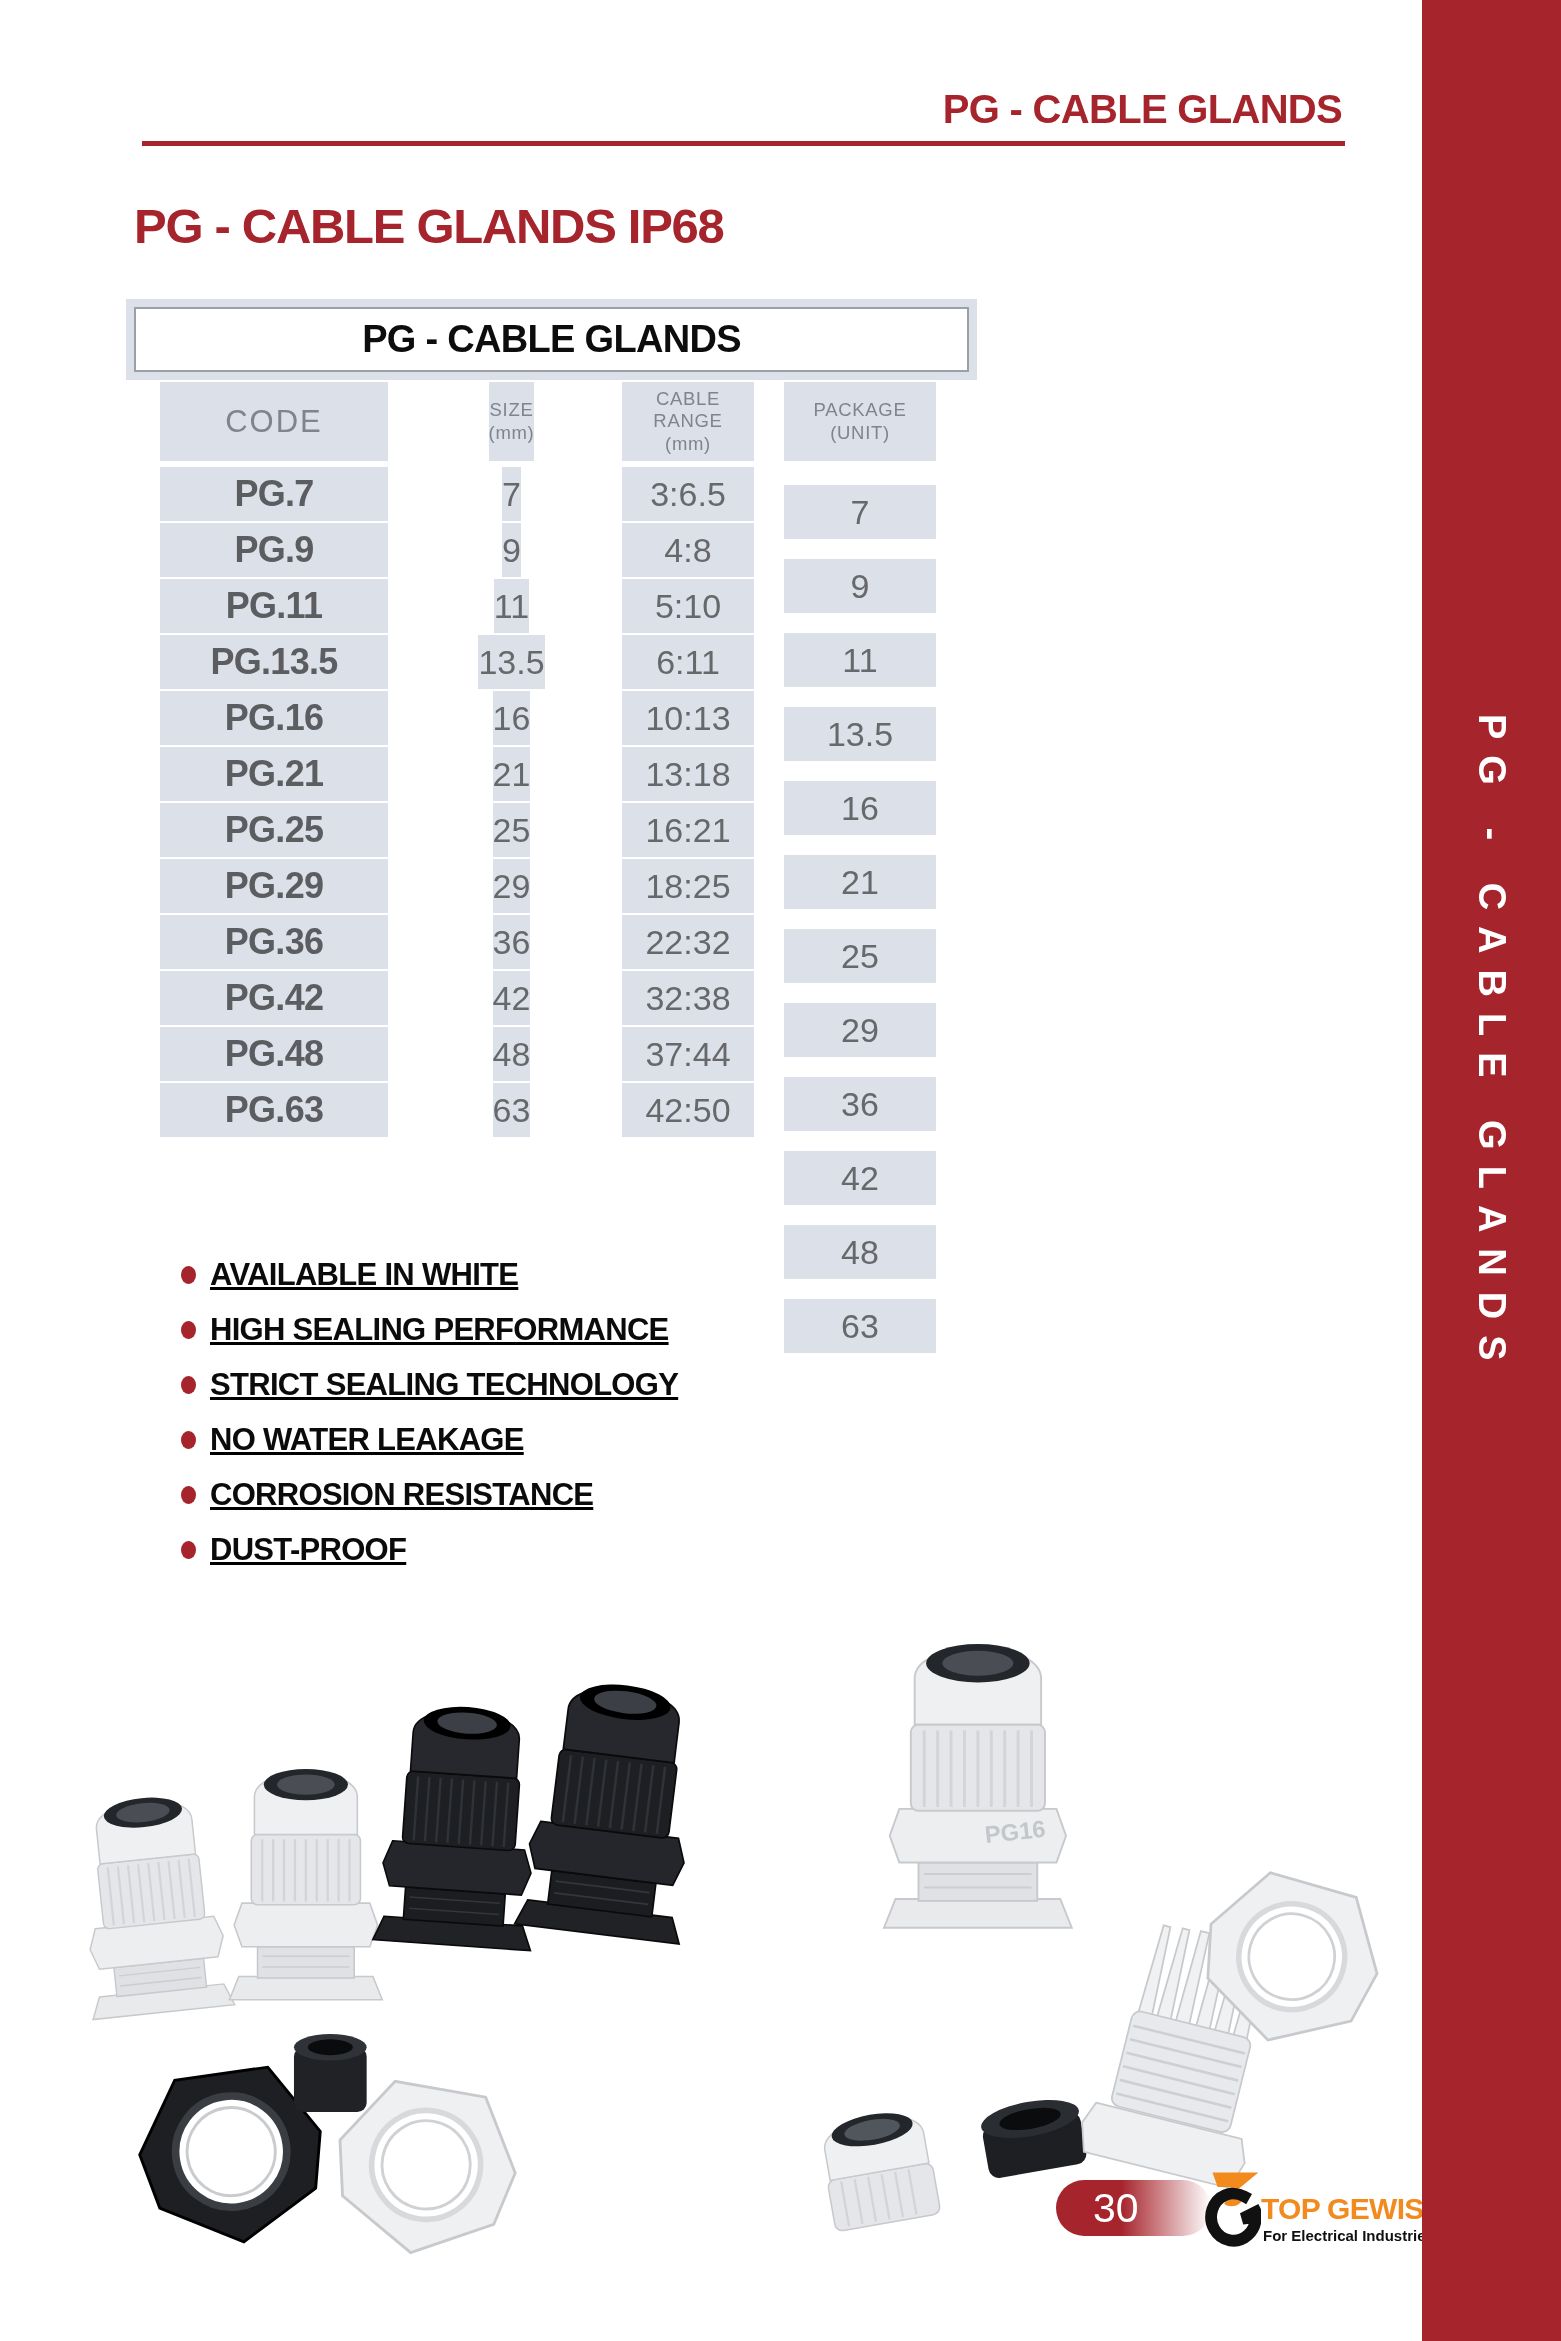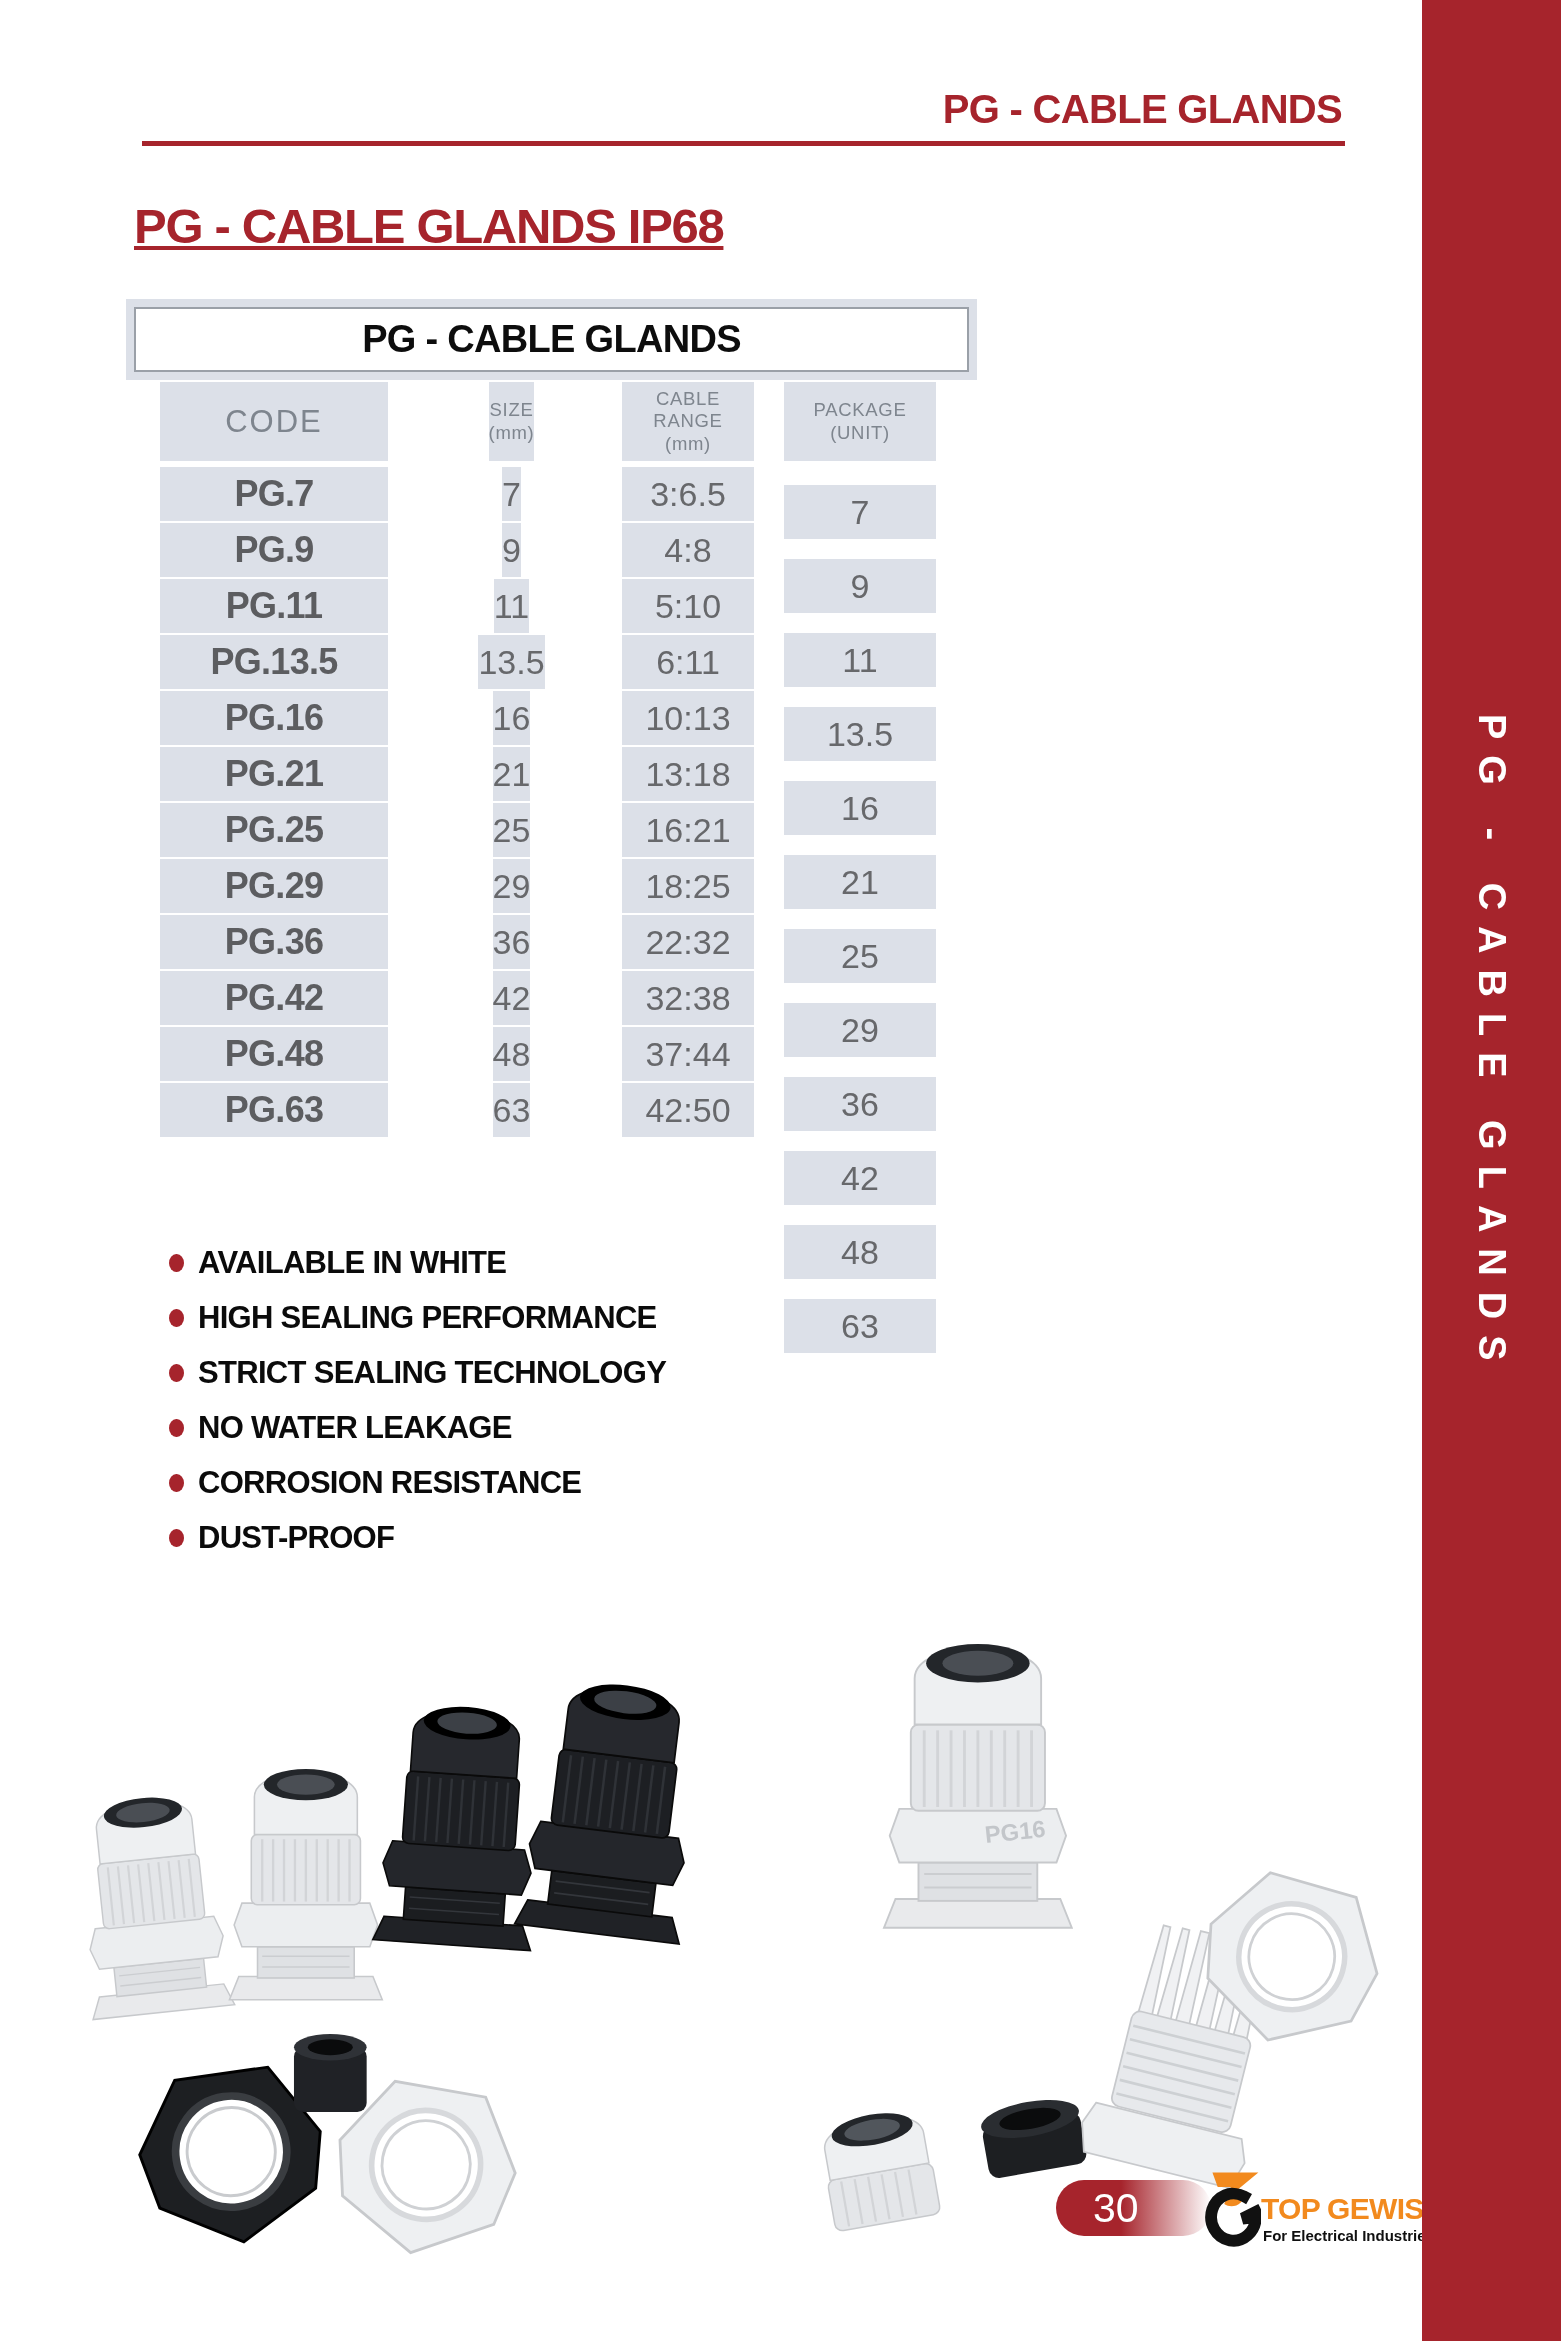--- a/index.html
+++ b/index.html
@@ -21,21 +21,21 @@
     letter-spacing:16px;white-space:nowrap;
   }
   
   .header-title{
     position:absolute;top:87px;right:219px;font-size:40px;font-weight:700;
     color:var(--accent);letter-spacing:-0.7px;
   }
   .header-rule{position:absolute;left:142px;top:141px;width:1203px;height:4.6px;background:var(--accent);}
   .section-title{
     position:absolute;left:134px;top:198px;font-size:49px;font-weight:700;
-    color:var(--accent);letter-spacing:-1.3px;text-decoration:underline;
+    color:var(--accent);letter-spacing:-1.3px;
   }
   
   .table-title-box{position:absolute;left:126px;top:299px;width:851px;height:81px;background:var(--cellbg);}
   .table-title-inner{
     position:absolute;left:8px;top:8px;right:8px;bottom:8px;background:#fff;
     border:2px solid #9aa0a8;display:flex;align-items:center;justify-content:center;
     font-size:38px;font-weight:700;color:#0d0d0d;letter-spacing:-0.7px;
   }
   .tbl-col{position:absolute;top:382px;display:flex;flex-direction:column;}
   .col-code{left:160px;width:228px;}
@@ -49,21 +49,21 @@
   }
   .col-code .col-head{font-size:31px;letter-spacing:2px;}
   .col-size .col-head,.col-range .col-head,.col-package .col-head{font-size:18.5px;line-height:1.2;letter-spacing:0.7px;}
   .cell{
     height:54px;margin-bottom:2px;background:var(--cellbg);
     display:flex;align-items:center;justify-content:center;color:#67686b;
   }
   .cell-code{font-weight:700;font-size:36px;color:#5c5d60;letter-spacing:-0.7px;}
   .cell-num{font-size:34px;font-weight:400;}
   
-  .features{position:absolute;left:169px;top:1245px;margin:0;padding:0;list-style:none;}
+  .features{position:absolute;left:169px;top:1245px;margin:12px;padding:0;list-style:none;text-decoration:underline;}
   .features li{display:flex;align-items:center;margin-bottom:19px;height:36px;}
   .feature-dot{width:14.5px;height:18px;border-radius:50%;background:var(--accent);margin-right:14.5px;flex:0 0 auto;}
   .feature-text{font-size:31px;font-weight:700;color:#0b0b0b;letter-spacing:-0.7px;white-space:nowrap;}
   
   .photo-scene{position:absolute;left:66px;top:1613px;width:1348px;height:661px;}
   
   .page-pill{
     position:absolute;left:1056px;top:2180px;width:155px;height:56px;border-radius:29px;
     background:linear-gradient(90deg,var(--accent) 0%,var(--accent) 42%,rgba(166,36,44,0) 100%);
     color:#fff;font-size:41px;font-weight:400;display:flex;align-items:center;

